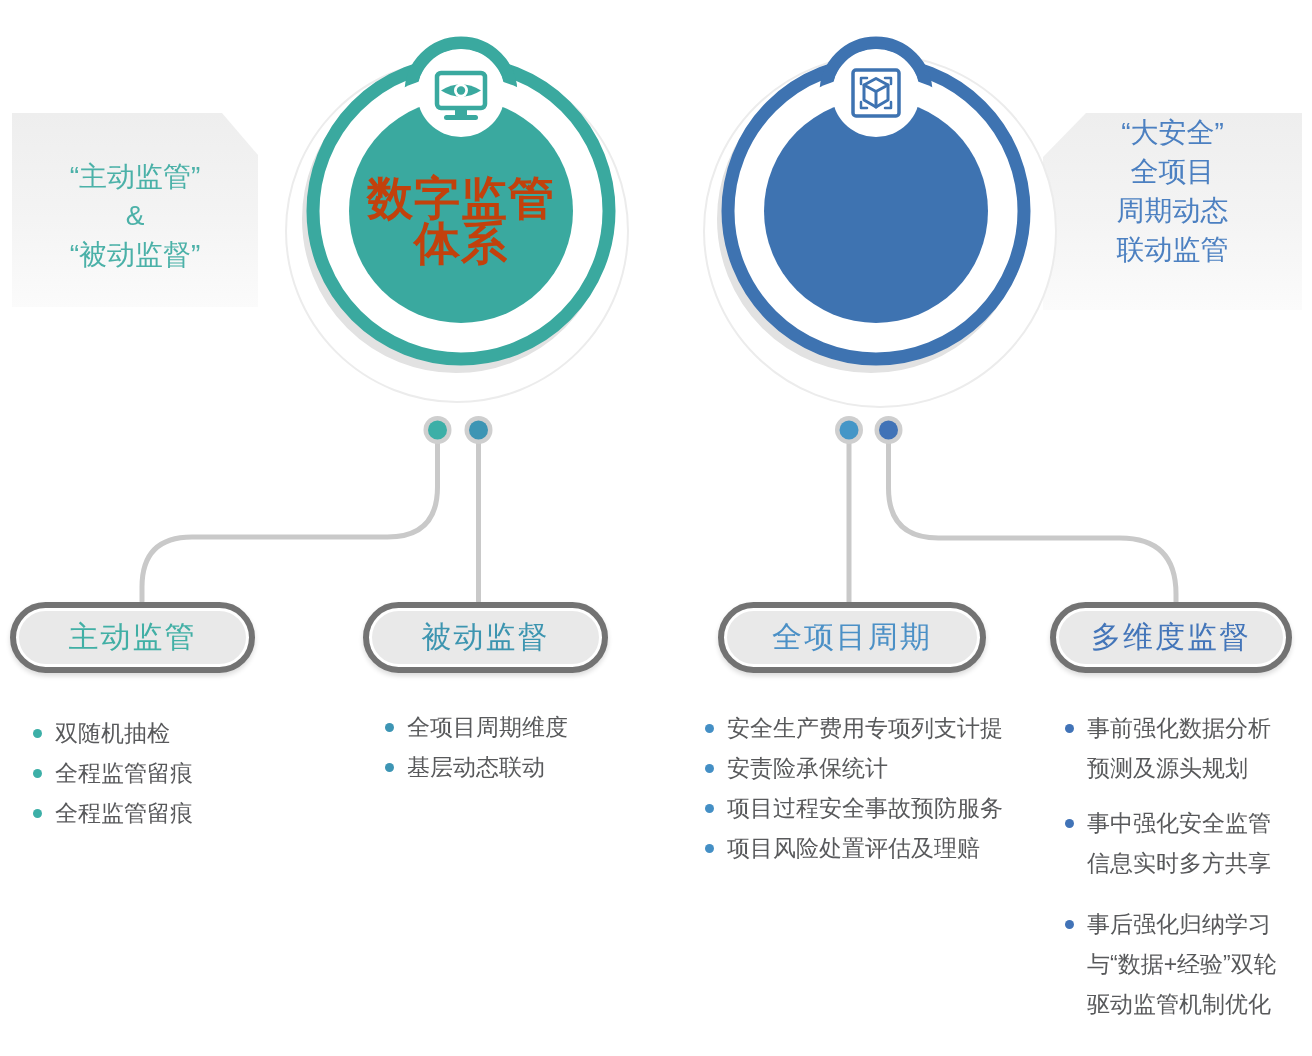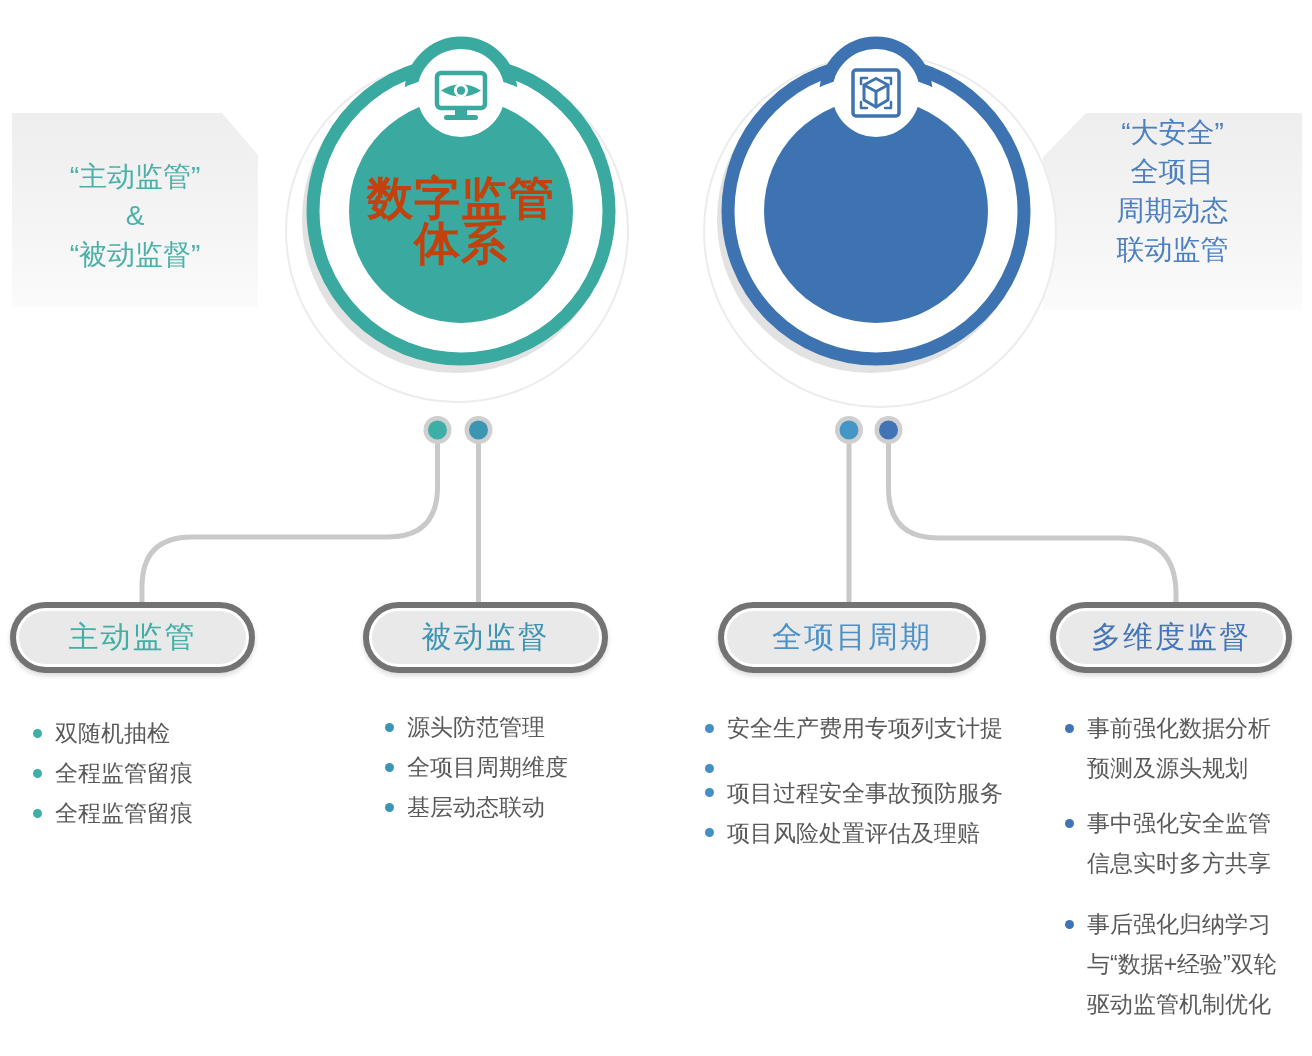--- a/index.html
+++ b/index.html
@@ -151,39 +151,36 @@
     </div>
     <div class="item">
       <span class="dot"></span>
       <span class="txt">全程监管留痕</span>
     </div>
   </div>
 
   <div class="col" id="col-2">
     <div class="item">
       <span class="dot"></span>
-      <span class="txt">源头防范管理</span>
-    </div>
-    <div class="item">
-      <span class="dot"></span>
       <span class="txt">全项目周期维度</span>
     </div>
     <div class="item">
       <span class="dot"></span>
       <span class="txt">基层动态联动</span>
     </div>
   </div>
 
   <div class="col" id="col-3">
     <div class="item">
       <span class="dot"></span>
       <span class="txt">安全生产费用专项列支计提</span>
     </div>
     <div class="item">
       <span class="dot"></span>
+      <span class="txt">安责险承保统计</span>
     </div>
     <div class="item">
       <span class="dot"></span>
       <span class="txt">项目过程安全事故预防服务</span>
     </div>
     <div class="item">
       <span class="dot"></span>
       <span class="txt">项目风险处置评估及理赔</span>
     </div>
   </div>

